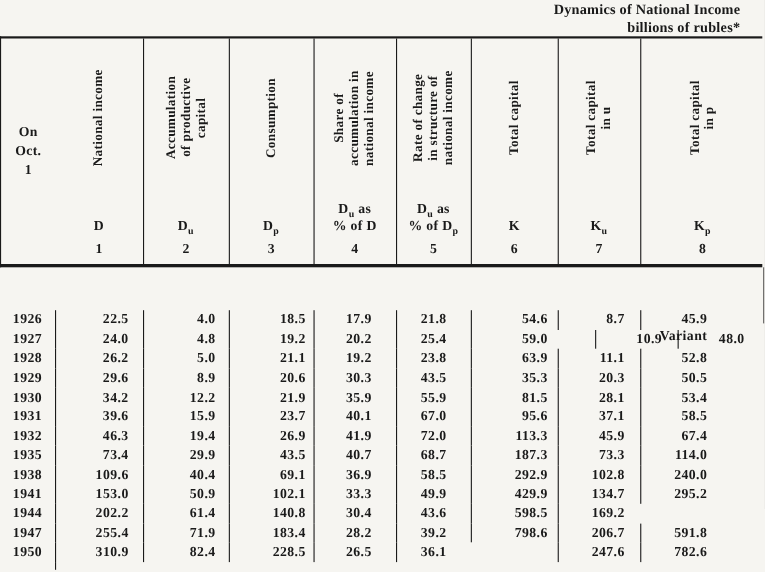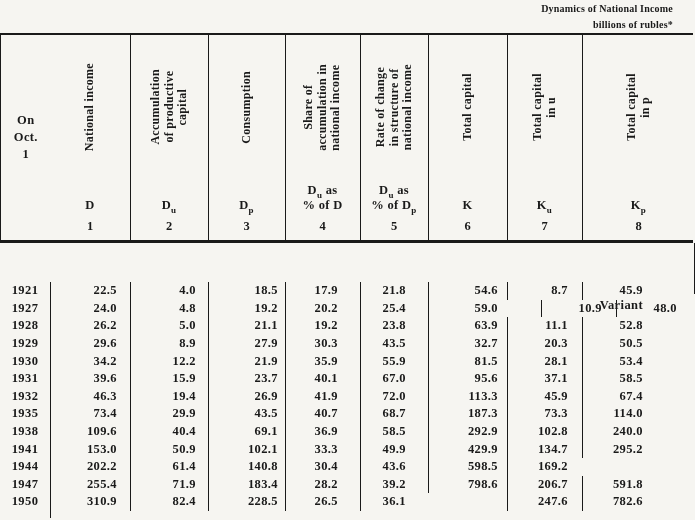--- a/index.html
+++ b/index.html
@@ -12,21 +12,21 @@
     font-family: "Liberation Serif", "DejaVu Serif", serif;
     font-weight: 700;
     overflow: hidden;
   }
   
   .title {
     position: absolute;
     top: 1px;
     right: 22px;
     text-align: right;
-    font-size: 10px;
+    font-size: 13px;
     line-height: 16px;
     letter-spacing: 0.2px;
   }
   
   .tbl { position: absolute; left: 0; top: 33px; width: 695px; }
   .hdr {
     display: flex;
     box-sizing: border-box;
     width: 693px;
     height: 210px;
@@ -247,21 +247,21 @@
 
     <div class="vrow">
       <div class="vyear"></div>
       <div class="vspacer"></div>
       <div class="vlabel">Variant</div>
     </div>
 
     <div id="tbody">
 
     <div class="drow">
-          <div class="dyear">1921</div>
+          <div class="dyear">1926</div>
           <div class="dcell" style="flex-basis: 79px; padding-right: 13px;">22.5</div>
           <div class="dcell sep" style="flex-basis: 78px; padding-right: 12px;">4.0</div>
           <div class="dcell sep" style="flex-basis: 77px; padding-right: 7px;">18.5</div>
           <div class="dcell sep" style="flex-basis: 75px; padding-right: 22px;">17.9</div>
           <div class="dcell sep" style="flex-basis: 68px; padding-right: 22px;">21.8</div>
           <div class="dcell sep" style="flex-basis: 79px; padding-right: 9px;">54.6</div>
           <div class="dcell sep" style="flex-basis: 75px; padding-right: 14px;">8.7</div>
           <div class="dcell sep" style="flex-basis: 113px; padding-right: 52px;">45.9</div>
         </div>
         <div class="drow">
@@ -283,24 +283,24 @@
           <div class="dcell sep" style="flex-basis: 75px; padding-right: 22px;">19.2</div>
           <div class="dcell sep" style="flex-basis: 68px; padding-right: 22px;">23.8</div>
           <div class="dcell sep" style="flex-basis: 79px; padding-right: 9px;">63.9</div>
           <div class="dcell sep" style="flex-basis: 75px; padding-right: 14px;">11.1</div>
           <div class="dcell sep" style="flex-basis: 113px; padding-right: 52px;">52.8</div>
         </div>
         <div class="drow">
           <div class="dyear">1929</div>
           <div class="dcell" style="flex-basis: 79px; padding-right: 13px;">29.6</div>
           <div class="dcell sep" style="flex-basis: 78px; padding-right: 12px;">8.9</div>
-          <div class="dcell sep" style="flex-basis: 77px; padding-right: 7px;">27.9</div>
+          <div class="dcell sep" style="flex-basis: 77px; padding-right: 7px;">20.6</div>
           <div class="dcell sep" style="flex-basis: 75px; padding-right: 22px;">30.3</div>
           <div class="dcell sep" style="flex-basis: 68px; padding-right: 22px;">43.5</div>
-          <div class="dcell sep" style="flex-basis: 79px; padding-right: 9px;">32.7</div>
+          <div class="dcell sep" style="flex-basis: 79px; padding-right: 9px;">35.3</div>
           <div class="dcell sep" style="flex-basis: 75px; padding-right: 14px;">20.3</div>
           <div class="dcell sep" style="flex-basis: 113px; padding-right: 52px;">50.5</div>
         </div>
         <div class="drow">
           <div class="dyear">1930</div>
           <div class="dcell" style="flex-basis: 79px; padding-right: 13px;">34.2</div>
           <div class="dcell sep" style="flex-basis: 78px; padding-right: 12px;">12.2</div>
           <div class="dcell sep" style="flex-basis: 77px; padding-right: 7px;">21.9</div>
           <div class="dcell sep" style="flex-basis: 75px; padding-right: 22px;">35.9</div>
           <div class="dcell sep" style="flex-basis: 68px; padding-right: 22px;">55.9</div>

